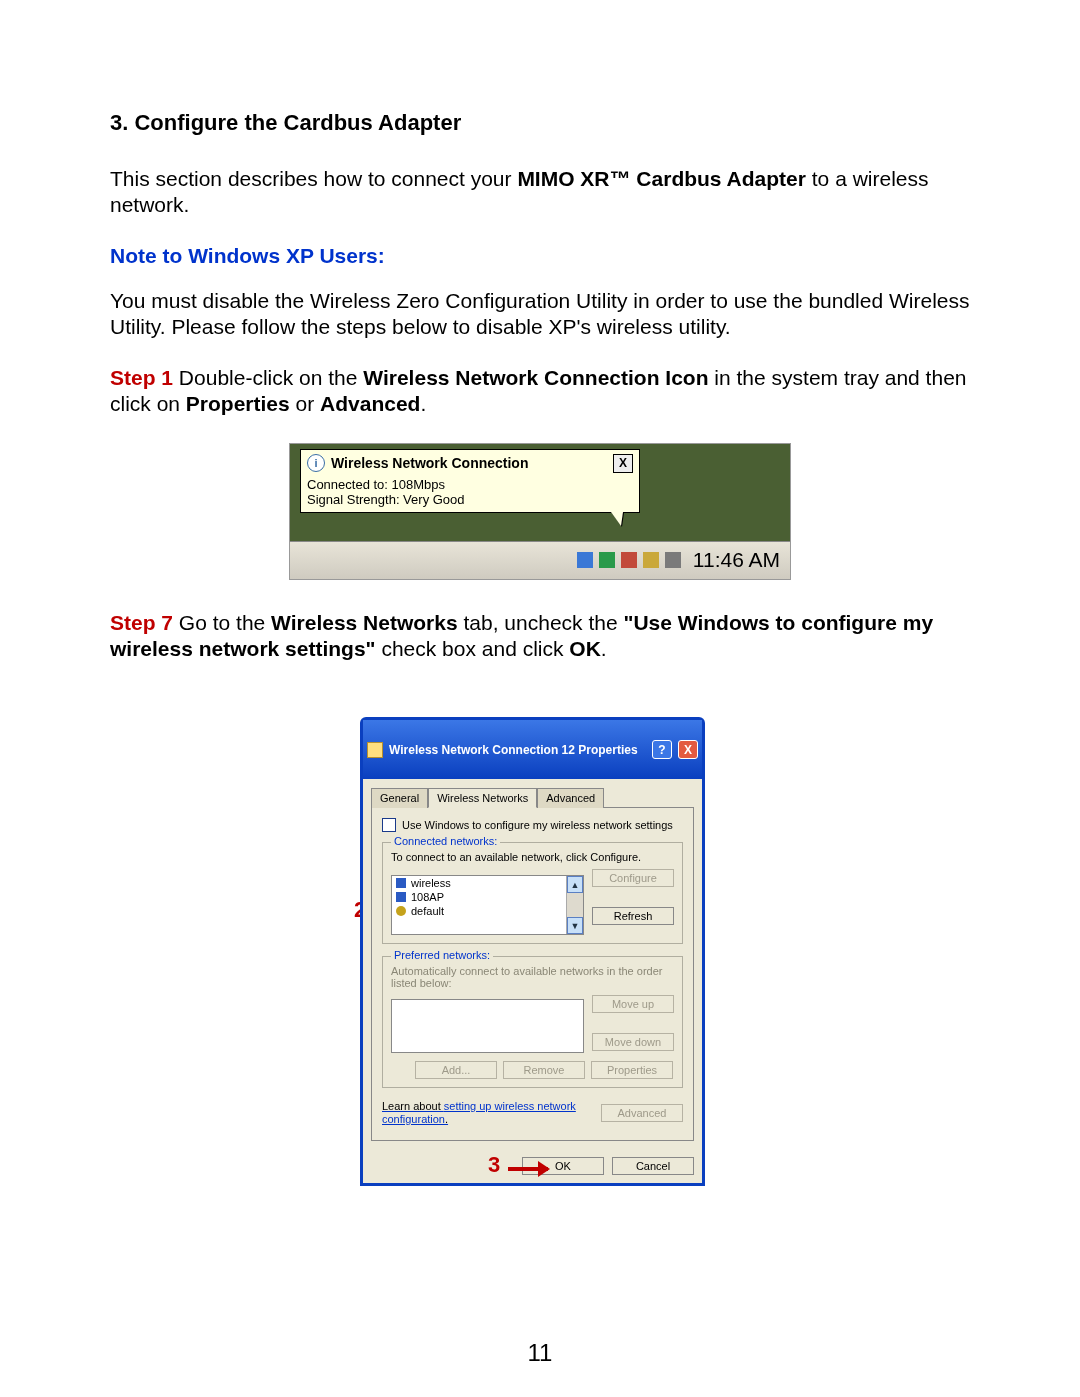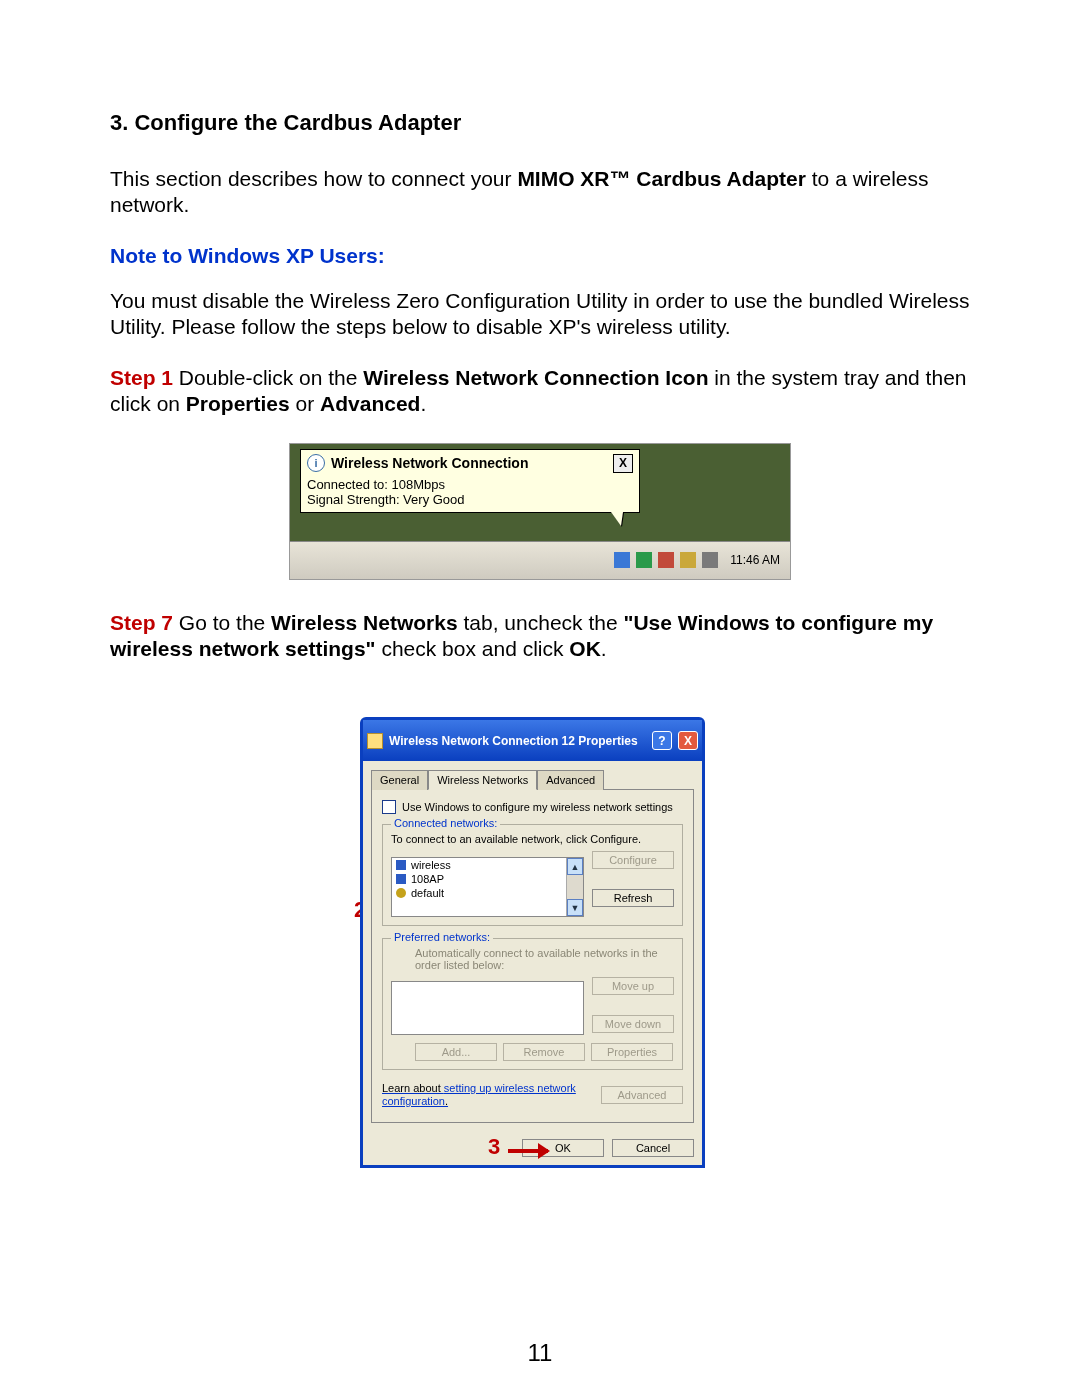--- a/index.html
+++ b/index.html
@@ -52,21 +52,21 @@
     background: #4a5f33;
   }
   .shot1-taskbar {
     position: absolute; left:0; right:0; bottom:0; height:37px;
     background: linear-gradient(180deg,#e8e4d8,#cfcbc0);
     border-top:1px solid #888;
     display:flex; align-items:center; justify-content:flex-end;
     padding-right:10px; gap:6px;
     font-size:16px;
   }
-  .shot1-taskbar .clock { font-family: Tahoma, sans-serif; font-size:12px; color:#000; margin-left:6px; }
+  .shot1-taskbar .clock { font-family: Tahoma, sans-serif; font-size:21px; color:#000; margin-left:6px; }
   .shot1-taskbar .tray-icon { width:16px; height:16px; display:inline-block; }
   .tooltip-box {
     position:absolute; left:10px; top:5px; width:340px;
     background:#ffffe1; border:1px solid #000;
     font-family: Tahoma, sans-serif;
     padding:4px 6px;
     box-sizing:border-box;
   }
   .tooltip-title-row { display:flex; align-items:center; gap:6px; font-size:14px; font-weight:bold;}
   .tooltip-title-row .info-icon {
@@ -142,21 +142,21 @@
     border: 3px solid #0a3fbf;
     border-radius: 6px 6px 0 0;
     box-sizing: border-box;
     background:#ece9d8;
     font-family: Tahoma, sans-serif;
   }
   .xp-titlebar {
     height:25px;
     background: linear-gradient(180deg,#3b77e6,#0a3fbf);
     color:#fff; font-size:12px; font-weight:bold;
-    display:flex; align-items:center; padding:8px 4px; gap:6px;
+    display:flex; align-items:center; padding:17px 4px; gap:6px;
   }
   .xp-titlebar .t-icon { width:14px; height:14px; background:#ffdf7f; border:1px solid #b58f2f;}
   .xp-titlebar .spacer { flex:1; }
   .xp-titlebar .tbtn {
     width:18px; height:17px; border:1px solid #fff; border-radius:3px;
     display:flex; align-items:center; justify-content:center; font-size:12px; font-weight:bold;
   }
   .xp-titlebar .help-btn { background:#3b77e6; }
   .xp-titlebar .close-btn { background:#e35a3f; }
   .xp-body { padding:8px; font-size:11px; background:#ece9d8;}
@@ -316,21 +316,21 @@
               </div>
               <div class="btn-col">
                 <span class="btn disabled">Configure</span>
                 <span class="btn">Refresh</span>
               </div>
             </div>
           </div>
 
           <div class="fieldset" style="margin-top:12px;">
             <span class="legend">Preferred networks:</span>
-            <div style="color:#8a8776;margin-left:24px;">Automatically connect to available networks in the order listed below:</div>
+            <div style="color:#8a8776;">Automatically connect to available networks in the order listed below:</div>
             <div class="two-col-row">
               <div class="left">
                 <div class="pref-list"></div>
               </div>
               <div class="btn-col">
                 <span class="btn disabled">Move up</span>
                 <span class="btn disabled">Move down</span>
               </div>
             </div>
             <div class="triple-btn-row">

